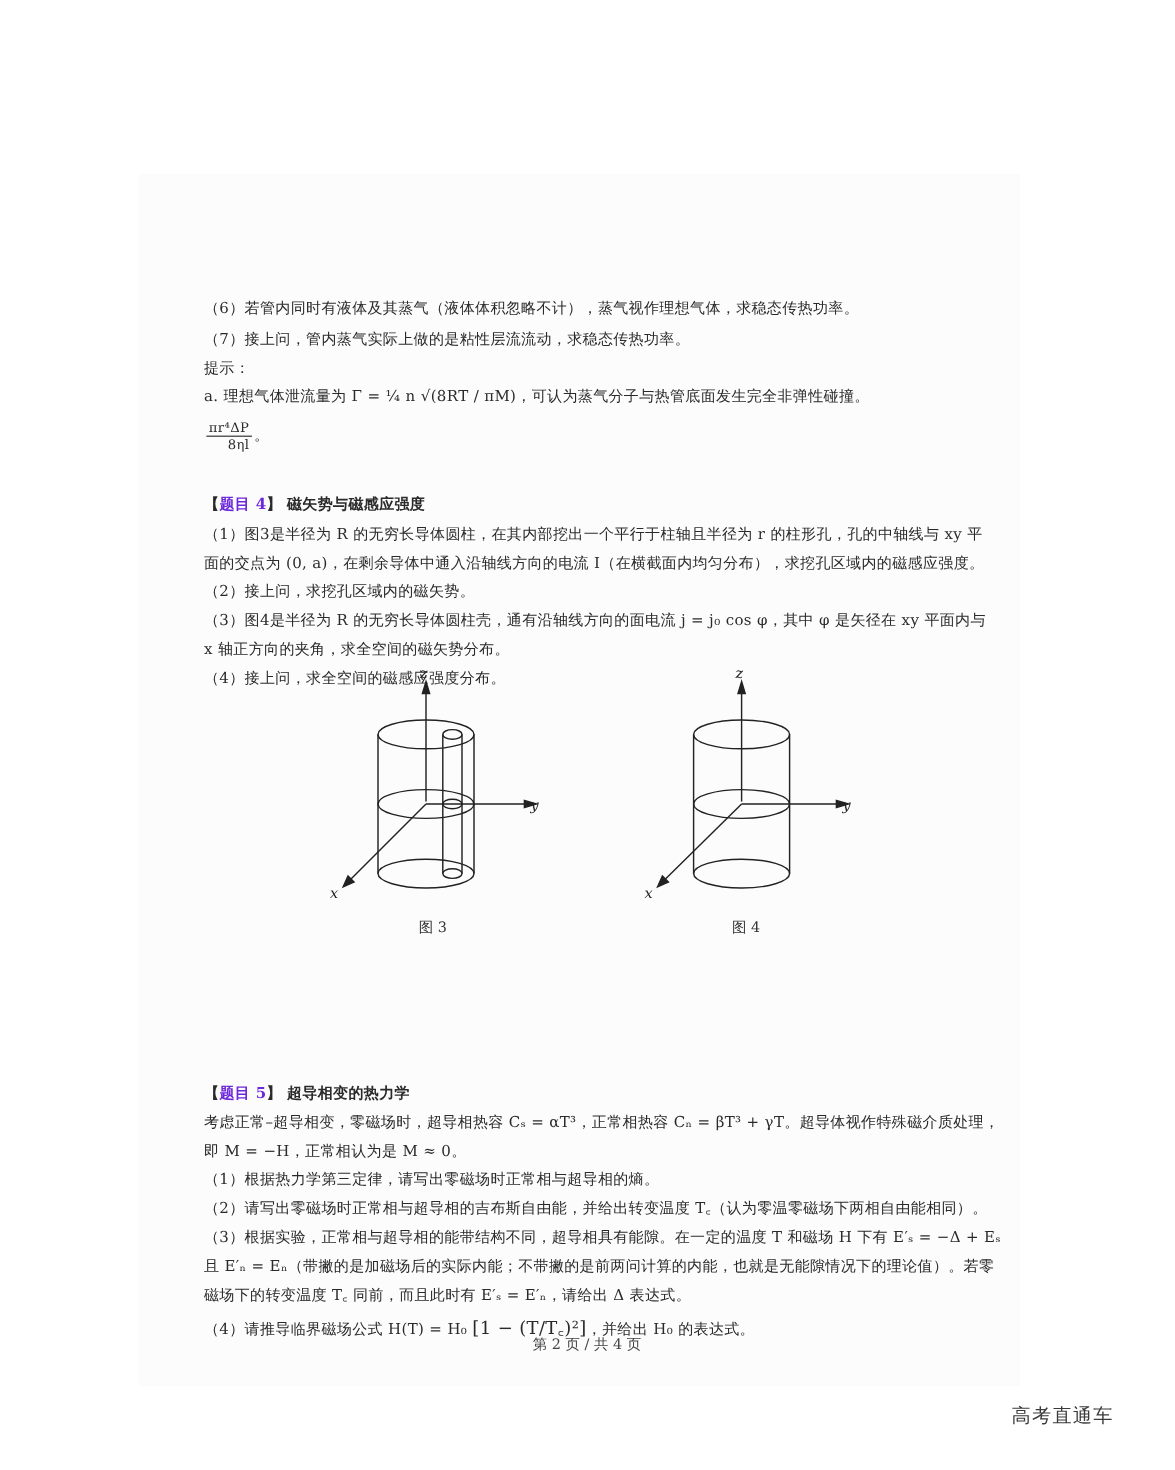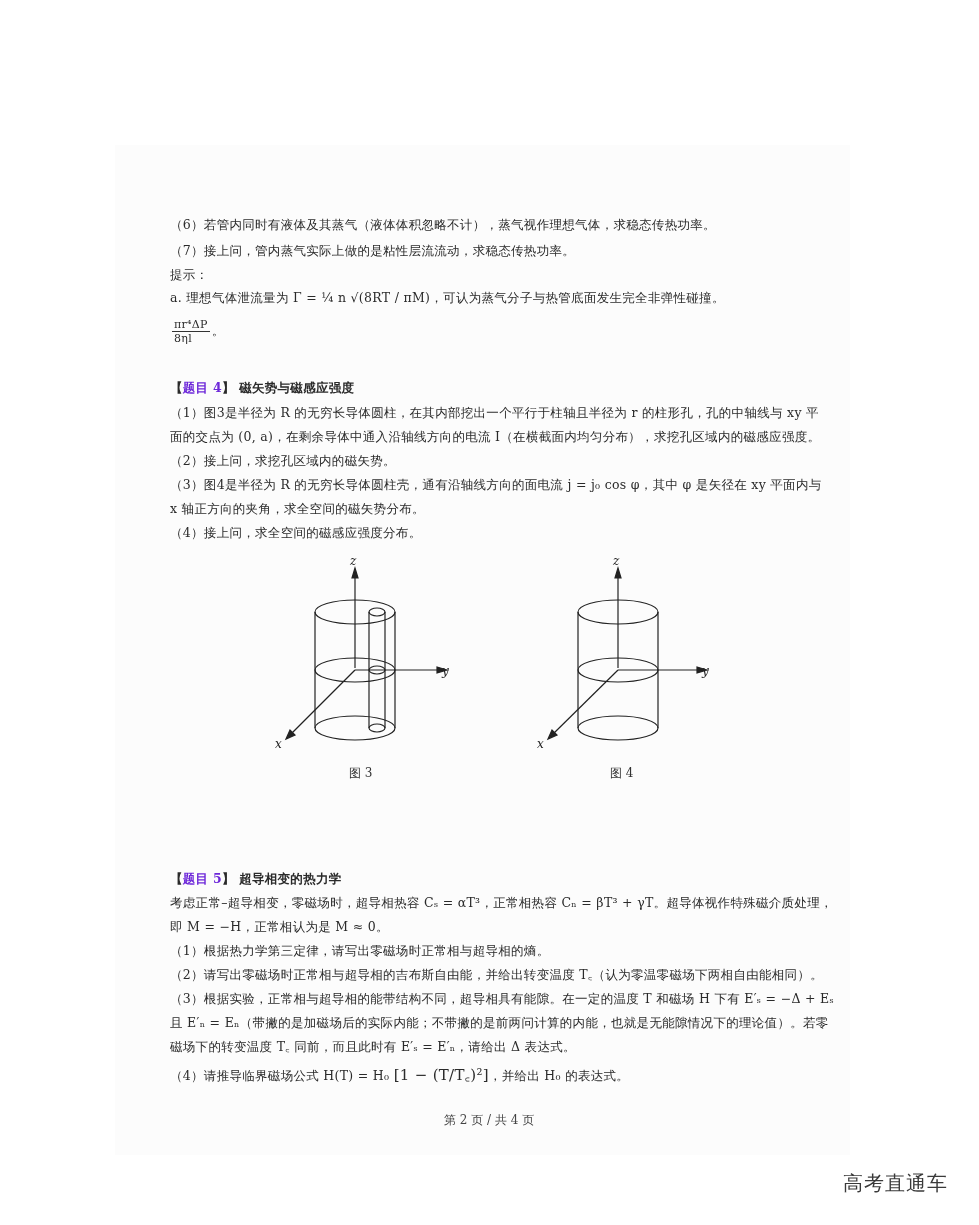--- a/index.html
+++ b/index.html
@@ -7,33 +7,34 @@
     width:979px; height:1225px; background:#ffffff; position:relative; overflow:hidden;
     font-family: "DejaVu Serif", "Liberation Serif", serif; color:#2a2a2a;
   }
   .paper {
     position:absolute; left:115px; top:145px; width:735px; height:1010px;
     background:#fcfcfc;
   }
   .line {
     position:absolute; left:170px; font-size:12.5px; line-height:18px; white-space:nowrap;
     letter-spacing:0.3px;
+    margin-top:32px;
   }
   .math { font-family:"DejaVu Serif", serif; }
-  .frac { display:inline-block; vertical-align:middle; text-align:left; font-size:11px; line-height:13px; margin:0 2px; }
+  .frac { display:inline-block; vertical-align:middle; text-align:right; font-size:11px; line-height:13px; margin:0 2px; }
   .frac .num { display:block; border-bottom:1px solid #333; padding:0 2px; }
   .frac .den { display:block; padding:0 2px; }
   .header-tag { color:#6d28d9; font-weight:bold; }
   .header-bracket { font-weight:bold; }
   .section-title { font-weight:bold; }
   .caption { position:absolute; font-size:12px; color:#333; }
   .footer { position:absolute; left:444px; top:1112px; font-size:12px; color:#444; }
   .watermark {
     position:absolute; left:843px; top:1170px; font-family:"DejaVu Sans", sans-serif;
-    font-size:20px; color:#3a3a3a; letter-spacing:1px;
+    font-size:16px; color:#3a3a3a; letter-spacing:1px;
   }
   svg text { font-family:"DejaVu Serif", serif; font-style:italic; font-size:12px; fill:#222; }
 </style>
 </head>
 <body>
 
 <div class="paper"></div>
 
 <div class="line" style="top:216px">（6）若管内同时有液体及其蒸气（液体体积忽略不计），蒸气视作理想气体，求稳态传热功率。</div>
 <div class="line" style="top:242px">（7）接上问，管内蒸气实际上做的是粘性层流流动，求稳态传热功率。</div>

